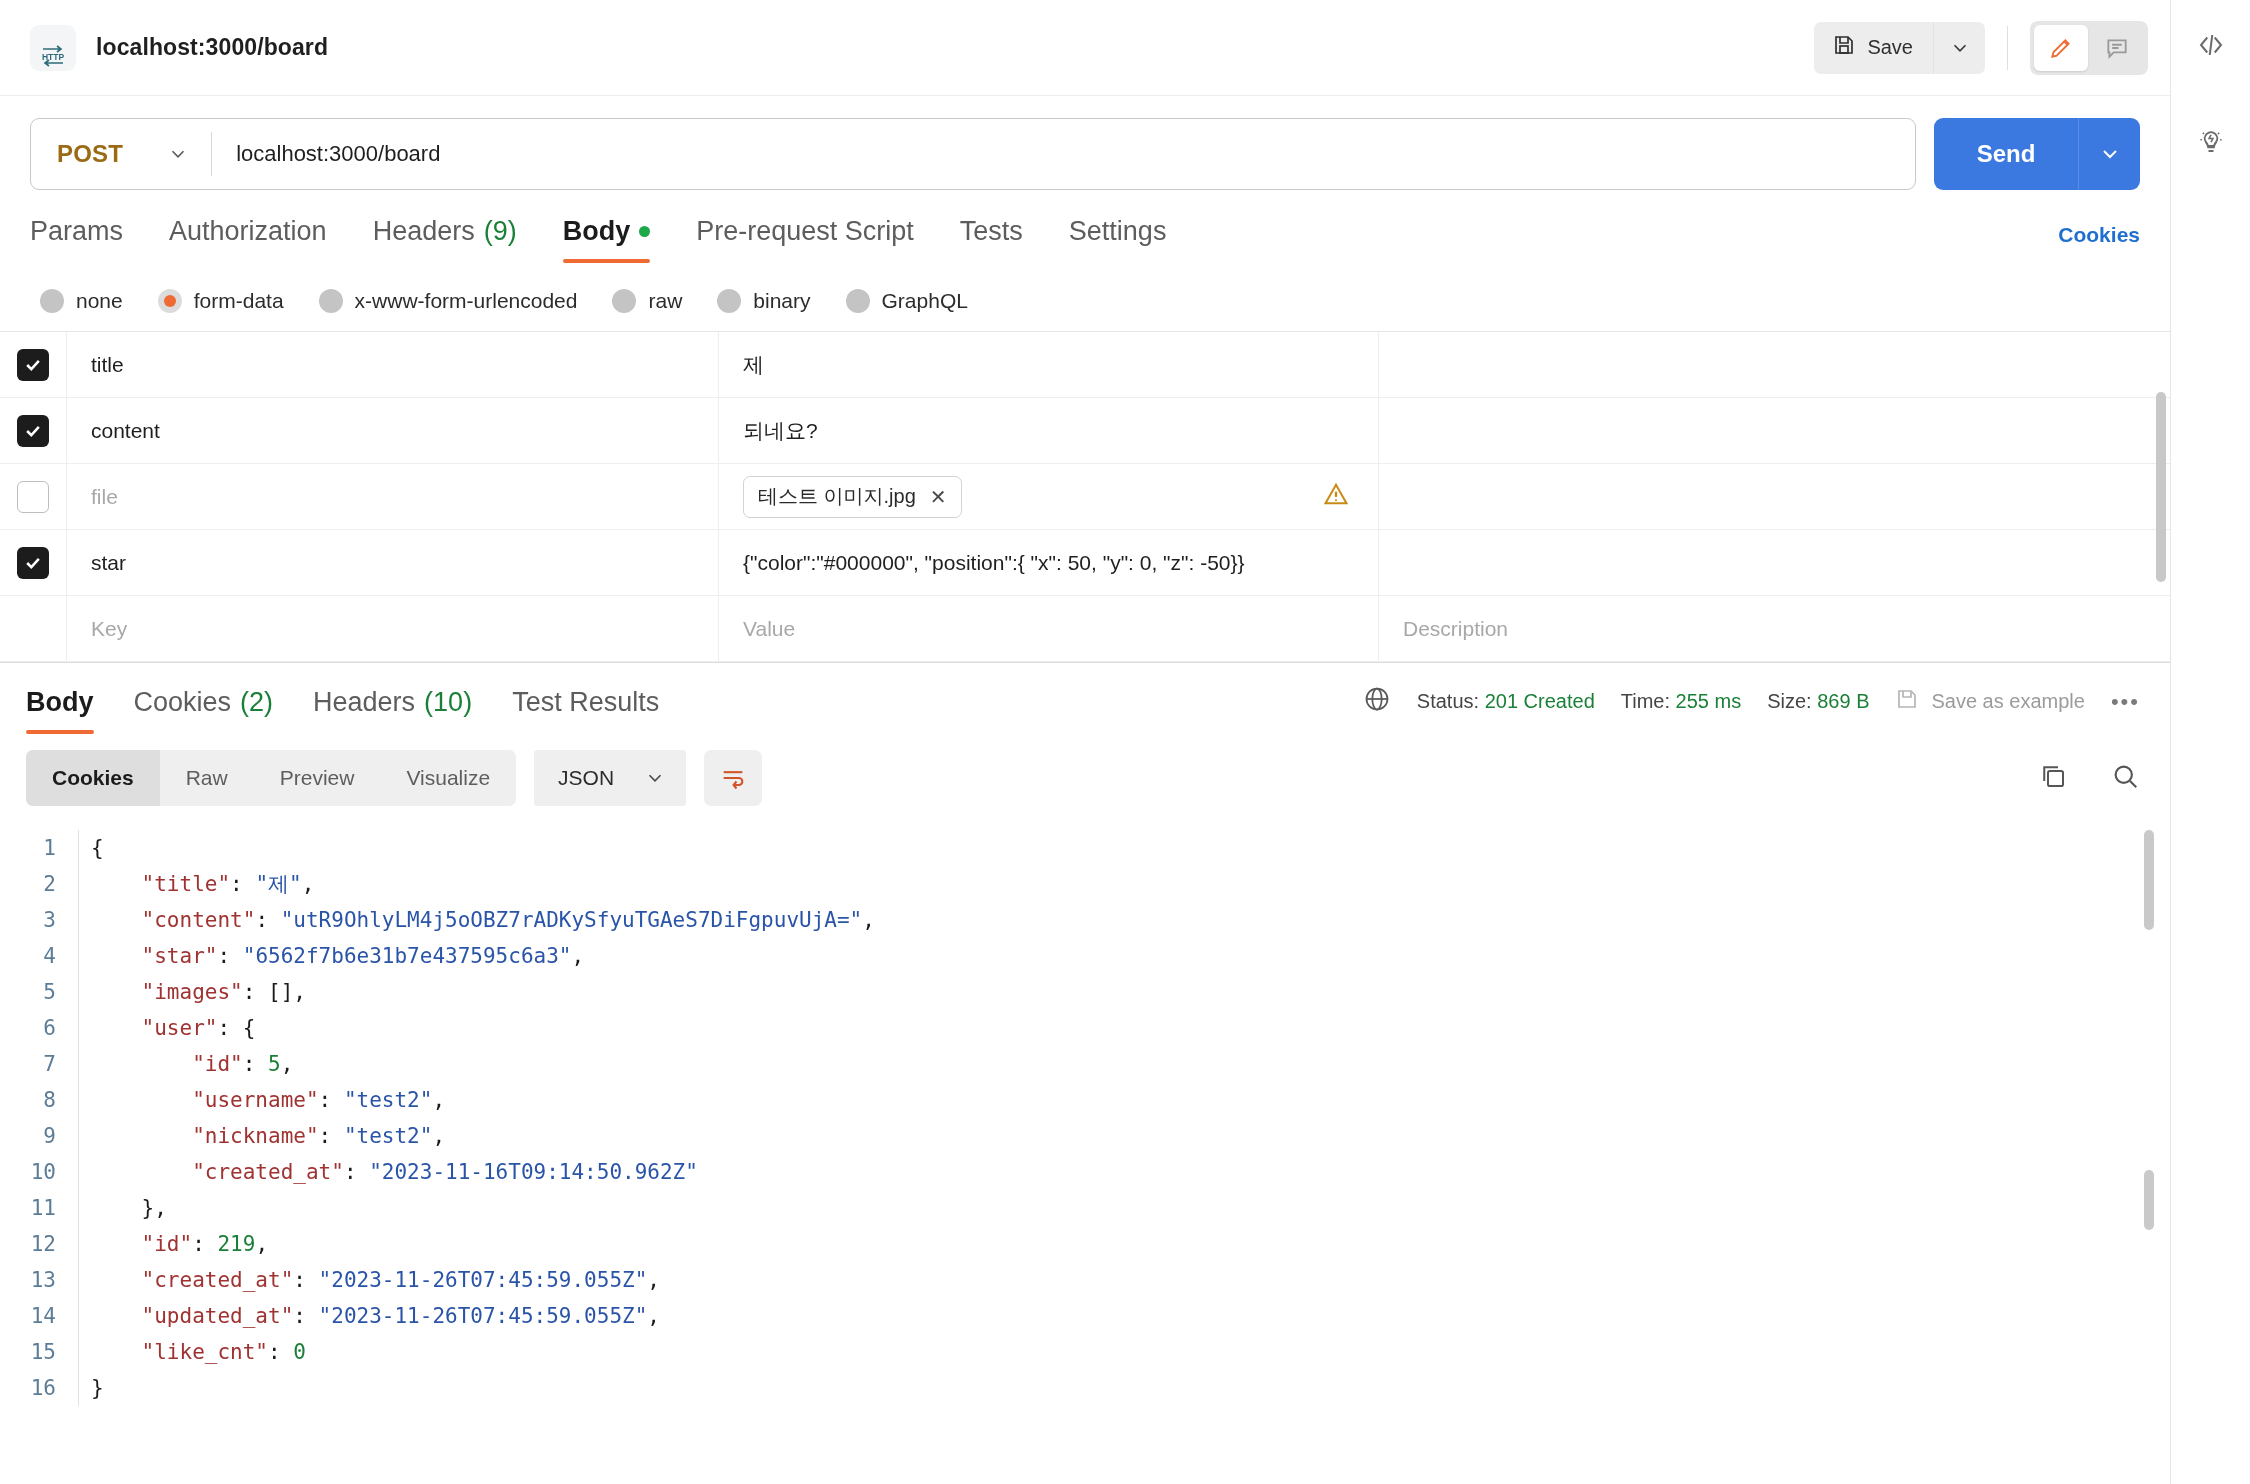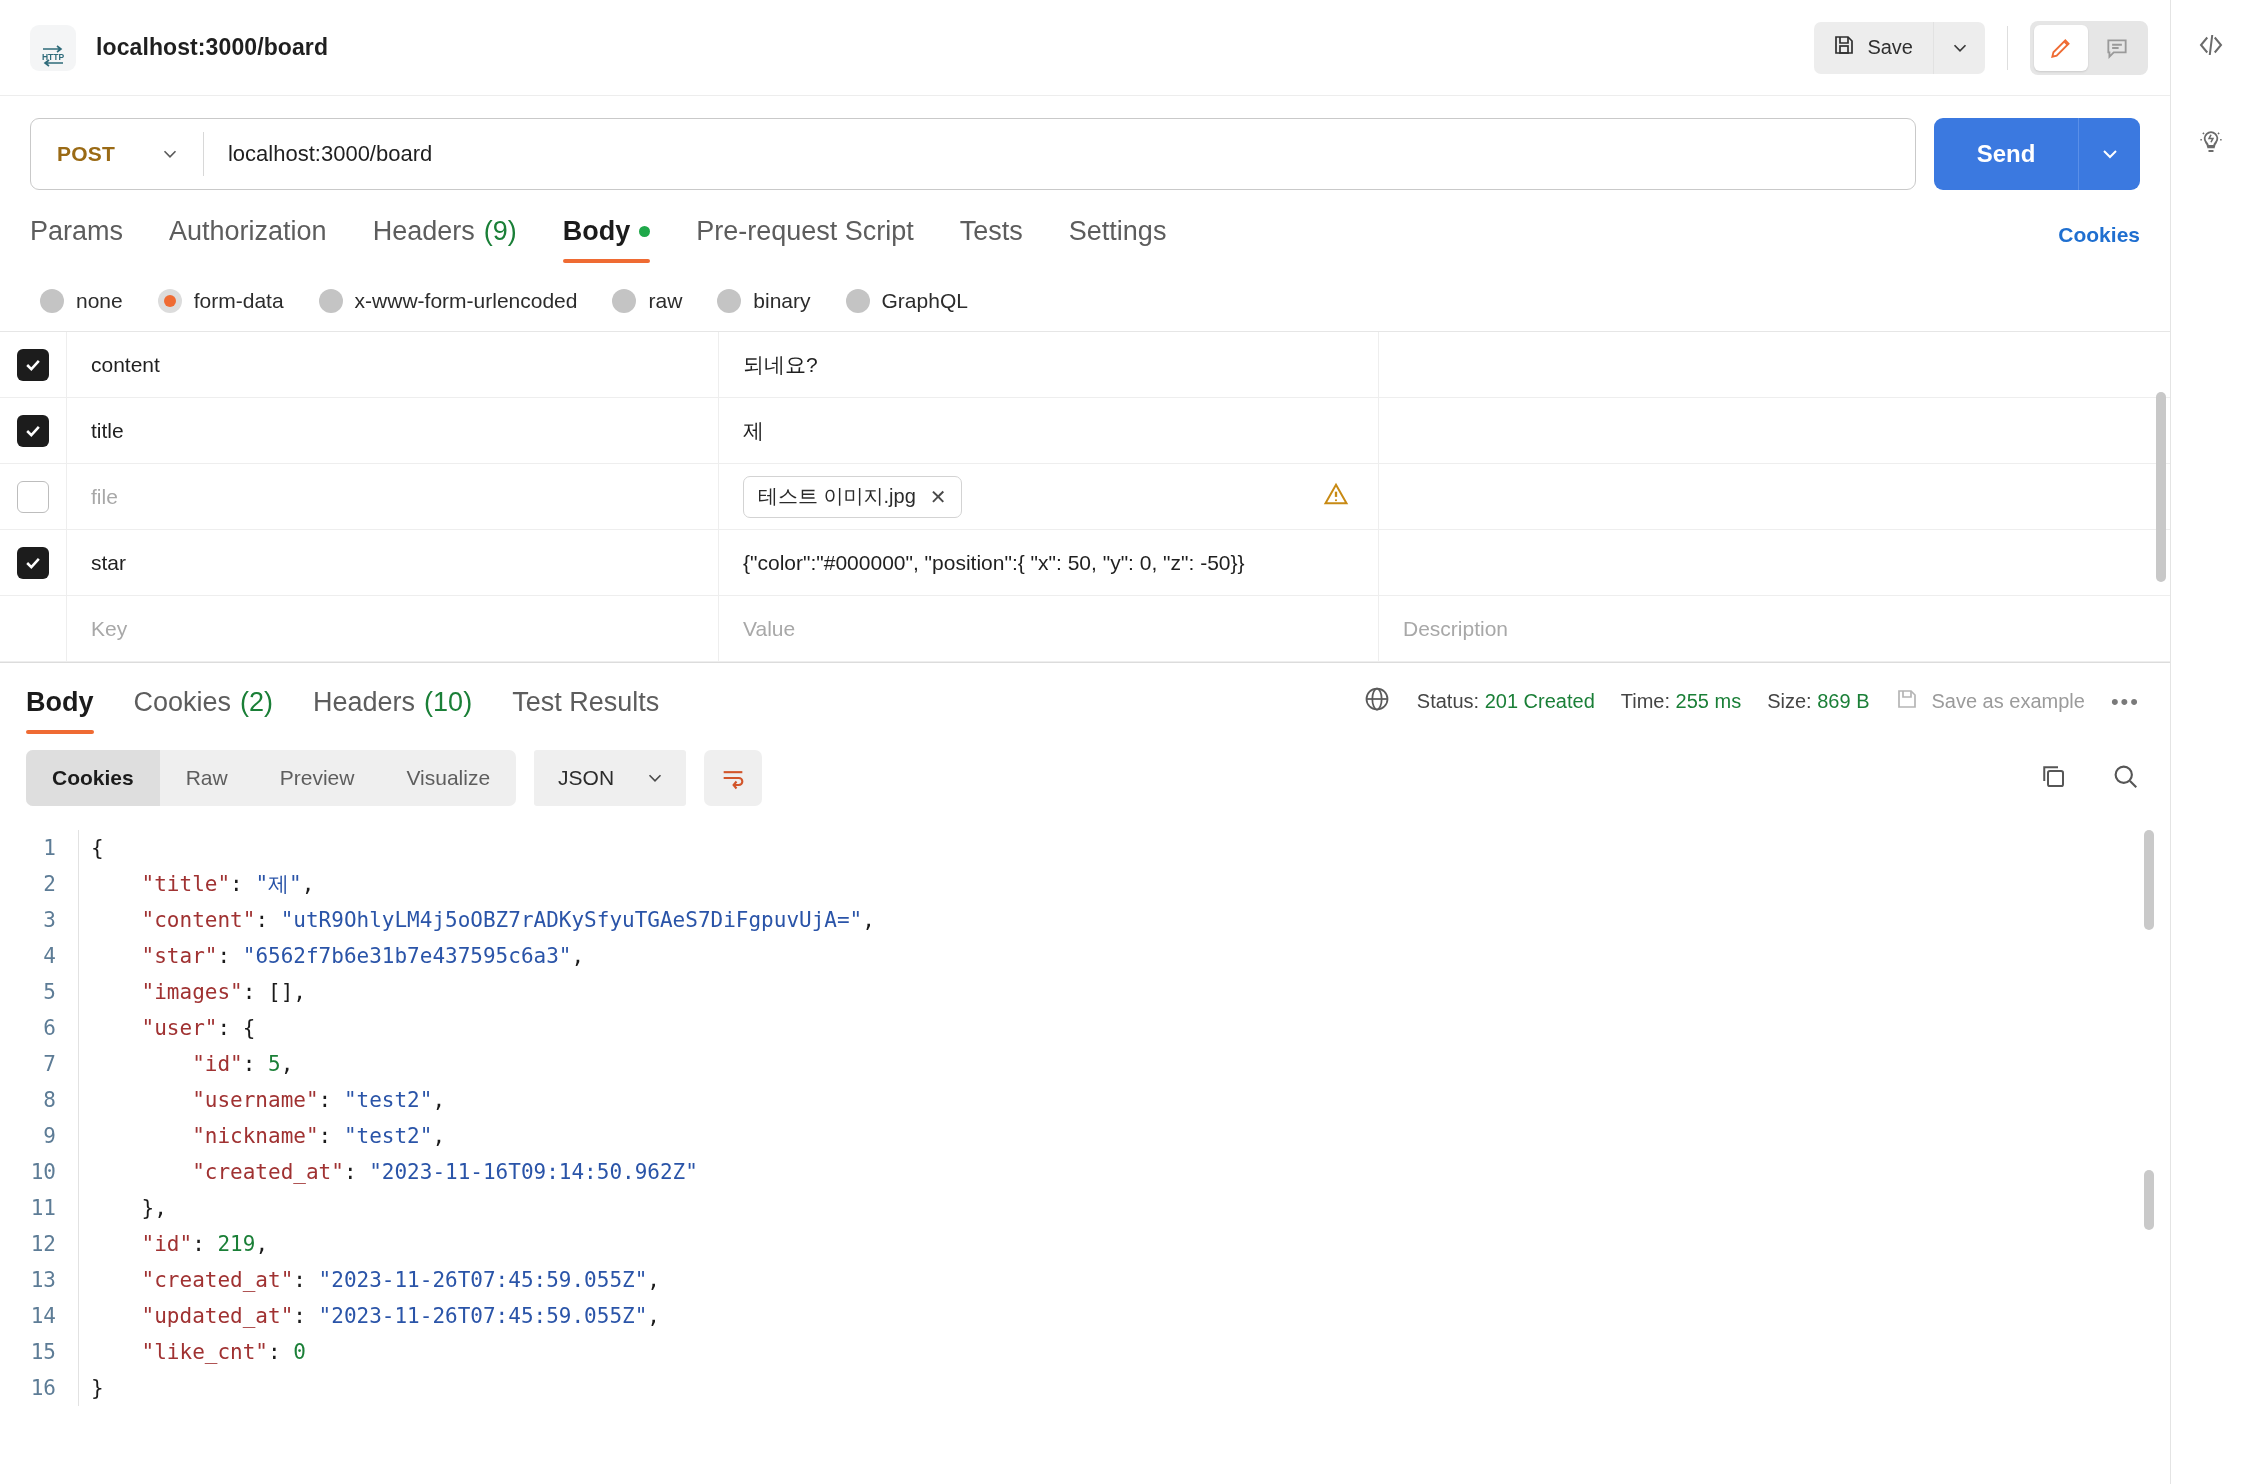--- a/index.html
+++ b/index.html
@@ -39,21 +39,21 @@
 
   
   .urlrow { display:flex; align-items:center; padding: 22px 30px 0 30px; gap: 18px; }
   .url-box {
     flex: 1; height: 72px; border:1px solid #c9c9c9; border-radius: 9px;
     display:flex; align-items:center; background:#fff;
   }
   .method {
     display:flex; align-items:center; gap: 44px; padding: 0 22px 0 26px; height:100%;
   }
-  .method-label { font-size: 21px; font-weight:700; color:#9a6a15; letter-spacing:.2px;}
+  .method-label { font-size: 24px; font-weight:700; color:#9a6a15; letter-spacing:.2px;}
   .method-div { width:1px; height:44px; background:#d8d8d8; }
   .url-input { flex:1; font-size: 22px; color:#1f1f1f; padding-left: 24px; background:transparent; border:none; outline:none; font-family:"Liberation Sans", sans-serif;}
   .send-group { display:flex; align-items:stretch; background:#3b79e0; border-radius: 9px; height:72px; overflow:hidden; }
   .send-btn { display:flex; align-items:center; justify-content:center; width:144px; color:#fff; font-size:24px; font-weight:700; cursor:pointer;}
   .send-caret { width:62px; display:flex; align-items:center; justify-content:center; border-left:1px solid #5a8fe8; cursor:pointer;}
 
   
   .req-tabs { display:flex; align-items:flex-end; padding: 26px 30px 0 30px; gap:46px; position:relative; }
   .rtab { font-size: 27px; color:#5d5d5d; padding-bottom: 16px; cursor:pointer; position:relative; display:flex; align-items:center; gap:9px; white-space:nowrap;}
   .rtab.active { color:#1b1b1b; font-weight:700; }
@@ -252,38 +252,38 @@
     <div class="kvwrap">
 
       <div class="kvrow">
         <div class="cell-check">
           <span class="cb">
             <svg width="20" height="20" viewBox="0 0 24 24" fill="none" stroke="#ffffff" stroke-width="3">
                 <path d="M5 12l5 5L19 7"></path>
               </svg>
           </span>
         </div>
-        <div class="cell-key">content</div>
+        <div class="cell-key">title</div>
         <div class="cell-val">
-            <span>되네요?</span>
+            <span>제</span>
           </div>
         <div class="cell-desc"></div>
       </div>
 
       <div class="kvrow">
         <div class="cell-check">
           <span class="cb">
             <svg width="20" height="20" viewBox="0 0 24 24" fill="none" stroke="#ffffff" stroke-width="3">
                 <path d="M5 12l5 5L19 7"></path>
               </svg>
           </span>
         </div>
-        <div class="cell-key">title</div>
+        <div class="cell-key">content</div>
         <div class="cell-val">
-            <span>제</span>
+            <span>되네요?</span>
           </div>
         <div class="cell-desc"></div>
       </div>
 
       <div class="kvrow">
         <div class="cell-check">
           <span class="cb off"></span>
         </div>
         <div class="cell-key muted">file</div>
         <div class="cell-val">

